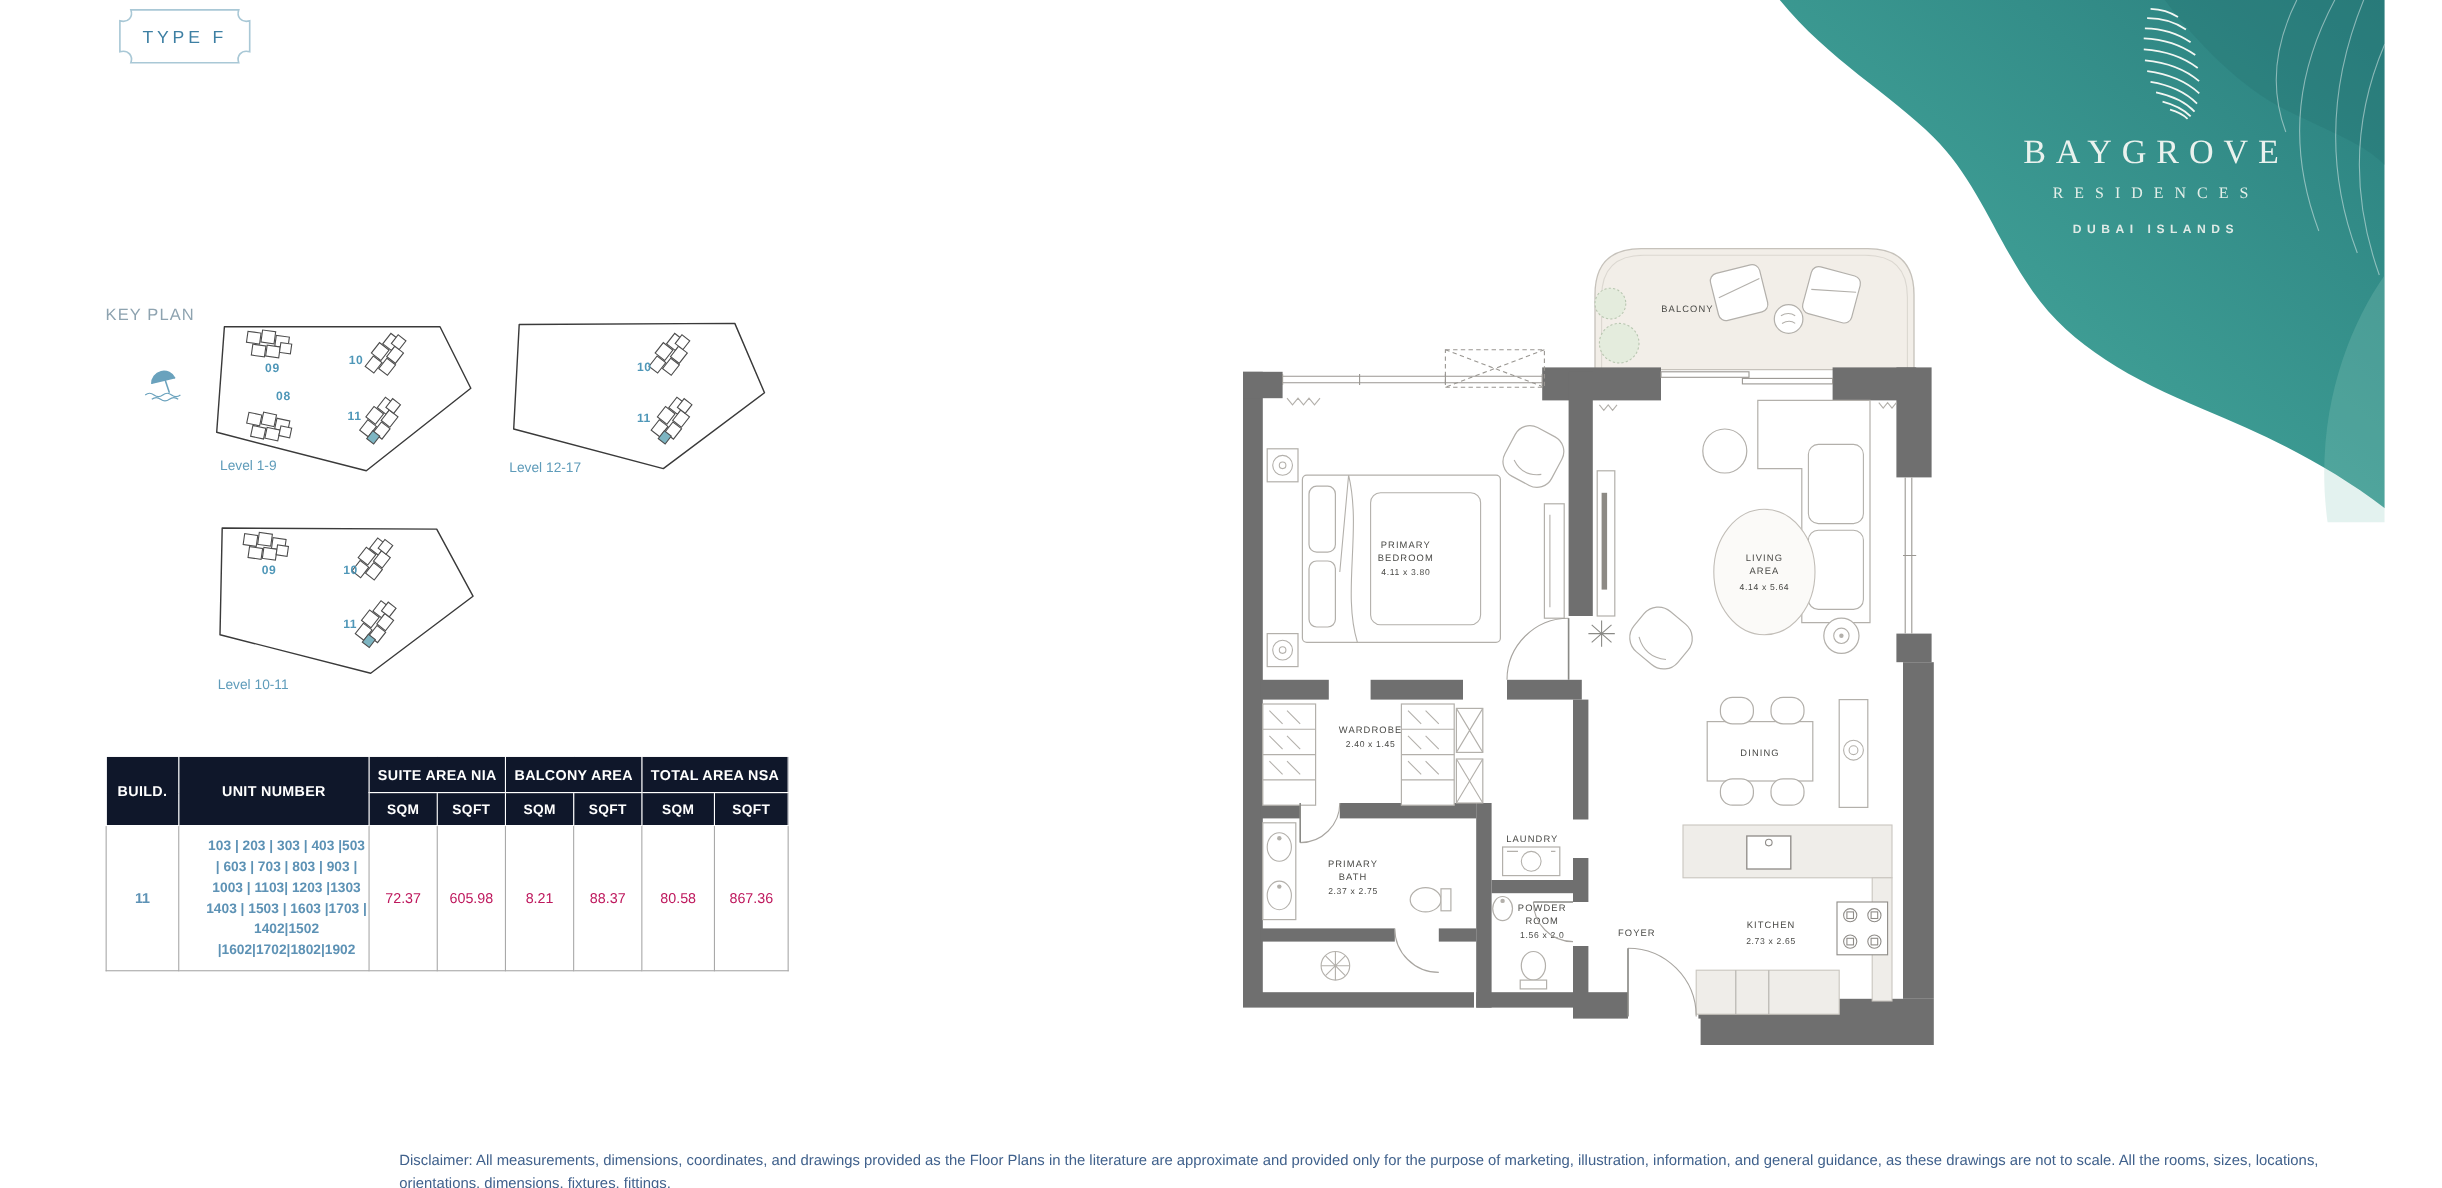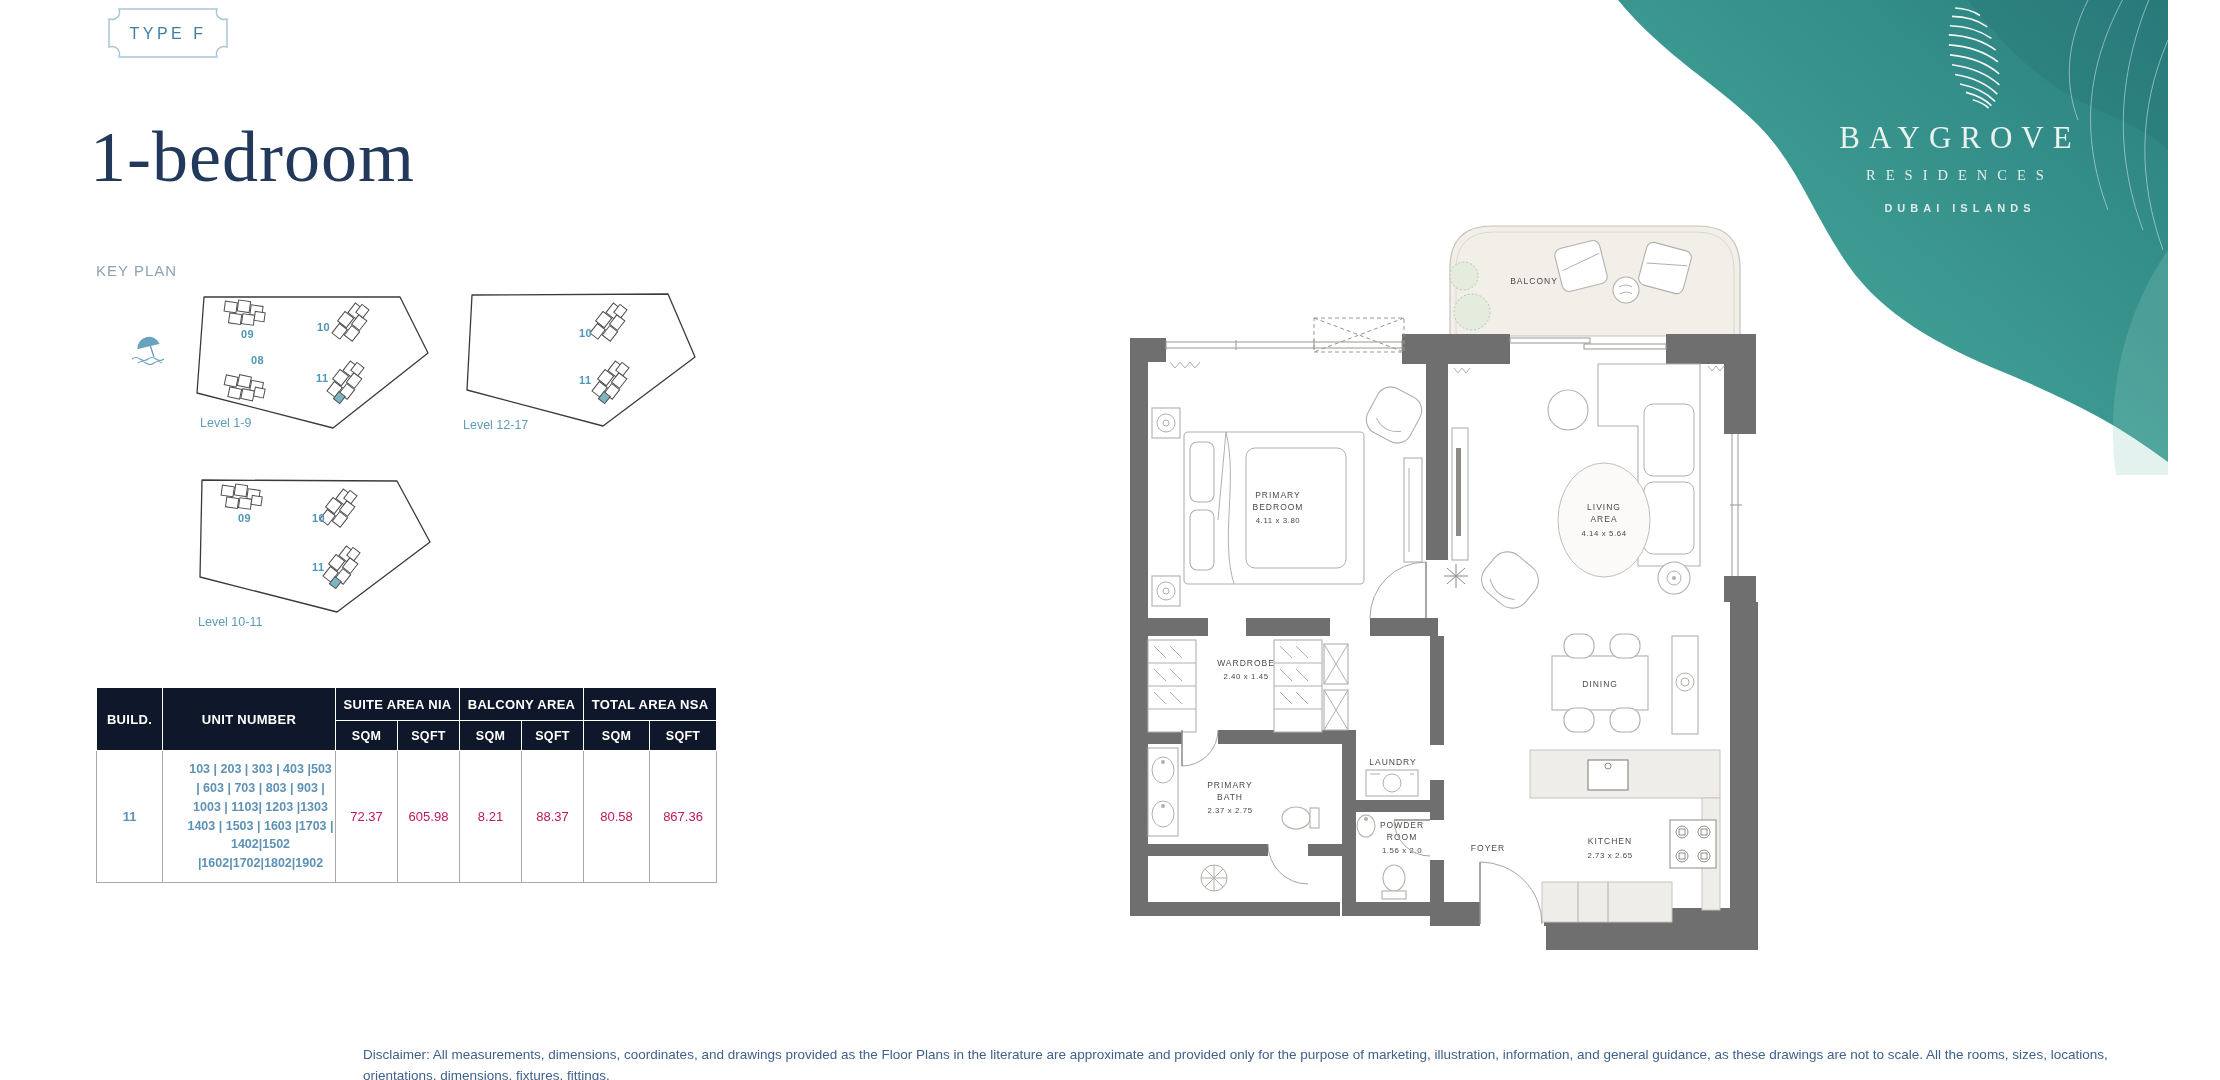--- a/index.html
+++ b/index.html
@@ -8,21 +8,21 @@
   .abs{position:absolute;}
 
   
   #badge{left:102px;top:4px;width:132px;height:58px;}
   #badge text{font-family:"Liberation Sans",sans-serif;font-size:16px;letter-spacing:3.5px;fill:#3d7fa3;}
 
   
   #title{left:90px;top:116px;font-family:"Liberation Serif",serif;font-size:72px;color:#22395b;letter-spacing:1px;}
 
   
-  #keyplan-label{left:96px;top:262px;font-size:15px;letter-spacing:1px;color:#8ea3b0;}
+  #keyplan-label{left:96px;top:278px;font-size:15px;letter-spacing:1px;color:#8ea3b0;}
   .kp-outline{fill:#ffffff;stroke:#3a3a3a;stroke-width:1.3;stroke-linejoin:round;}
   .cluster rect{fill:#ffffff;stroke:#4e4e4e;stroke-width:1;}
   .kp-num{font-size:11px;font-weight:bold;fill:#4f97b8;letter-spacing:.5px;}
   .kp-level{font-size:12.5px;fill:#5f9cba;}
   .kp-sel{fill:#7db5c2;stroke:#4e4e4e;stroke-width:1;}
 
   
   #unit-table{left:96px;top:687px;width:620px;border-collapse:collapse;table-layout:fixed;}
   #unit-table th{background:#0f172a;color:#fff;font-weight:bold;border:1.5px solid #ffffff;
                  font-size:13px;letter-spacing:.3px;padding:0;}
@@ -60,21 +60,20 @@
 </head>
 <body>
 
 <div id="canvas">
 
   <svg id="badge" class="abs" viewBox="0 0 132 58">
     <path d="M17,5 H115 C113,11 117,17 125,15 V43 C117,41 113,47 115,53 H17 C19,47 15,41 7,43 V15 C15,17 19,11 17,5 Z" fill="#ffffff" stroke="#a9c8d6" stroke-width="1.5"></path>
     <text x="66" y="35" text-anchor="middle">TYPE F</text>
   </svg>
 
-  <div id="title" class="abs">1-bedroom</div>
 
   <div id="keyplan-label" class="abs">KEY PLAN</div>
 
   <svg class="abs" style="left:100px;top:295px" width="340" height="145" viewBox="0 0 340 145">
     <polygon class="kp-outline" points="104,2 300,2 328,58 233,133 97,98"></polygon>
     <g class="cluster" transform="translate(145,18) rotate(8)">
       <rect x="-21" y="-9" width="12" height="10"></rect>
         <rect x="-8" y="-12" width="12" height="11"></rect>
       <rect x="5" y="-9" width="12" height="10"></rect>
         <rect x="-15" y="2" width="12" height="10"></rect>

